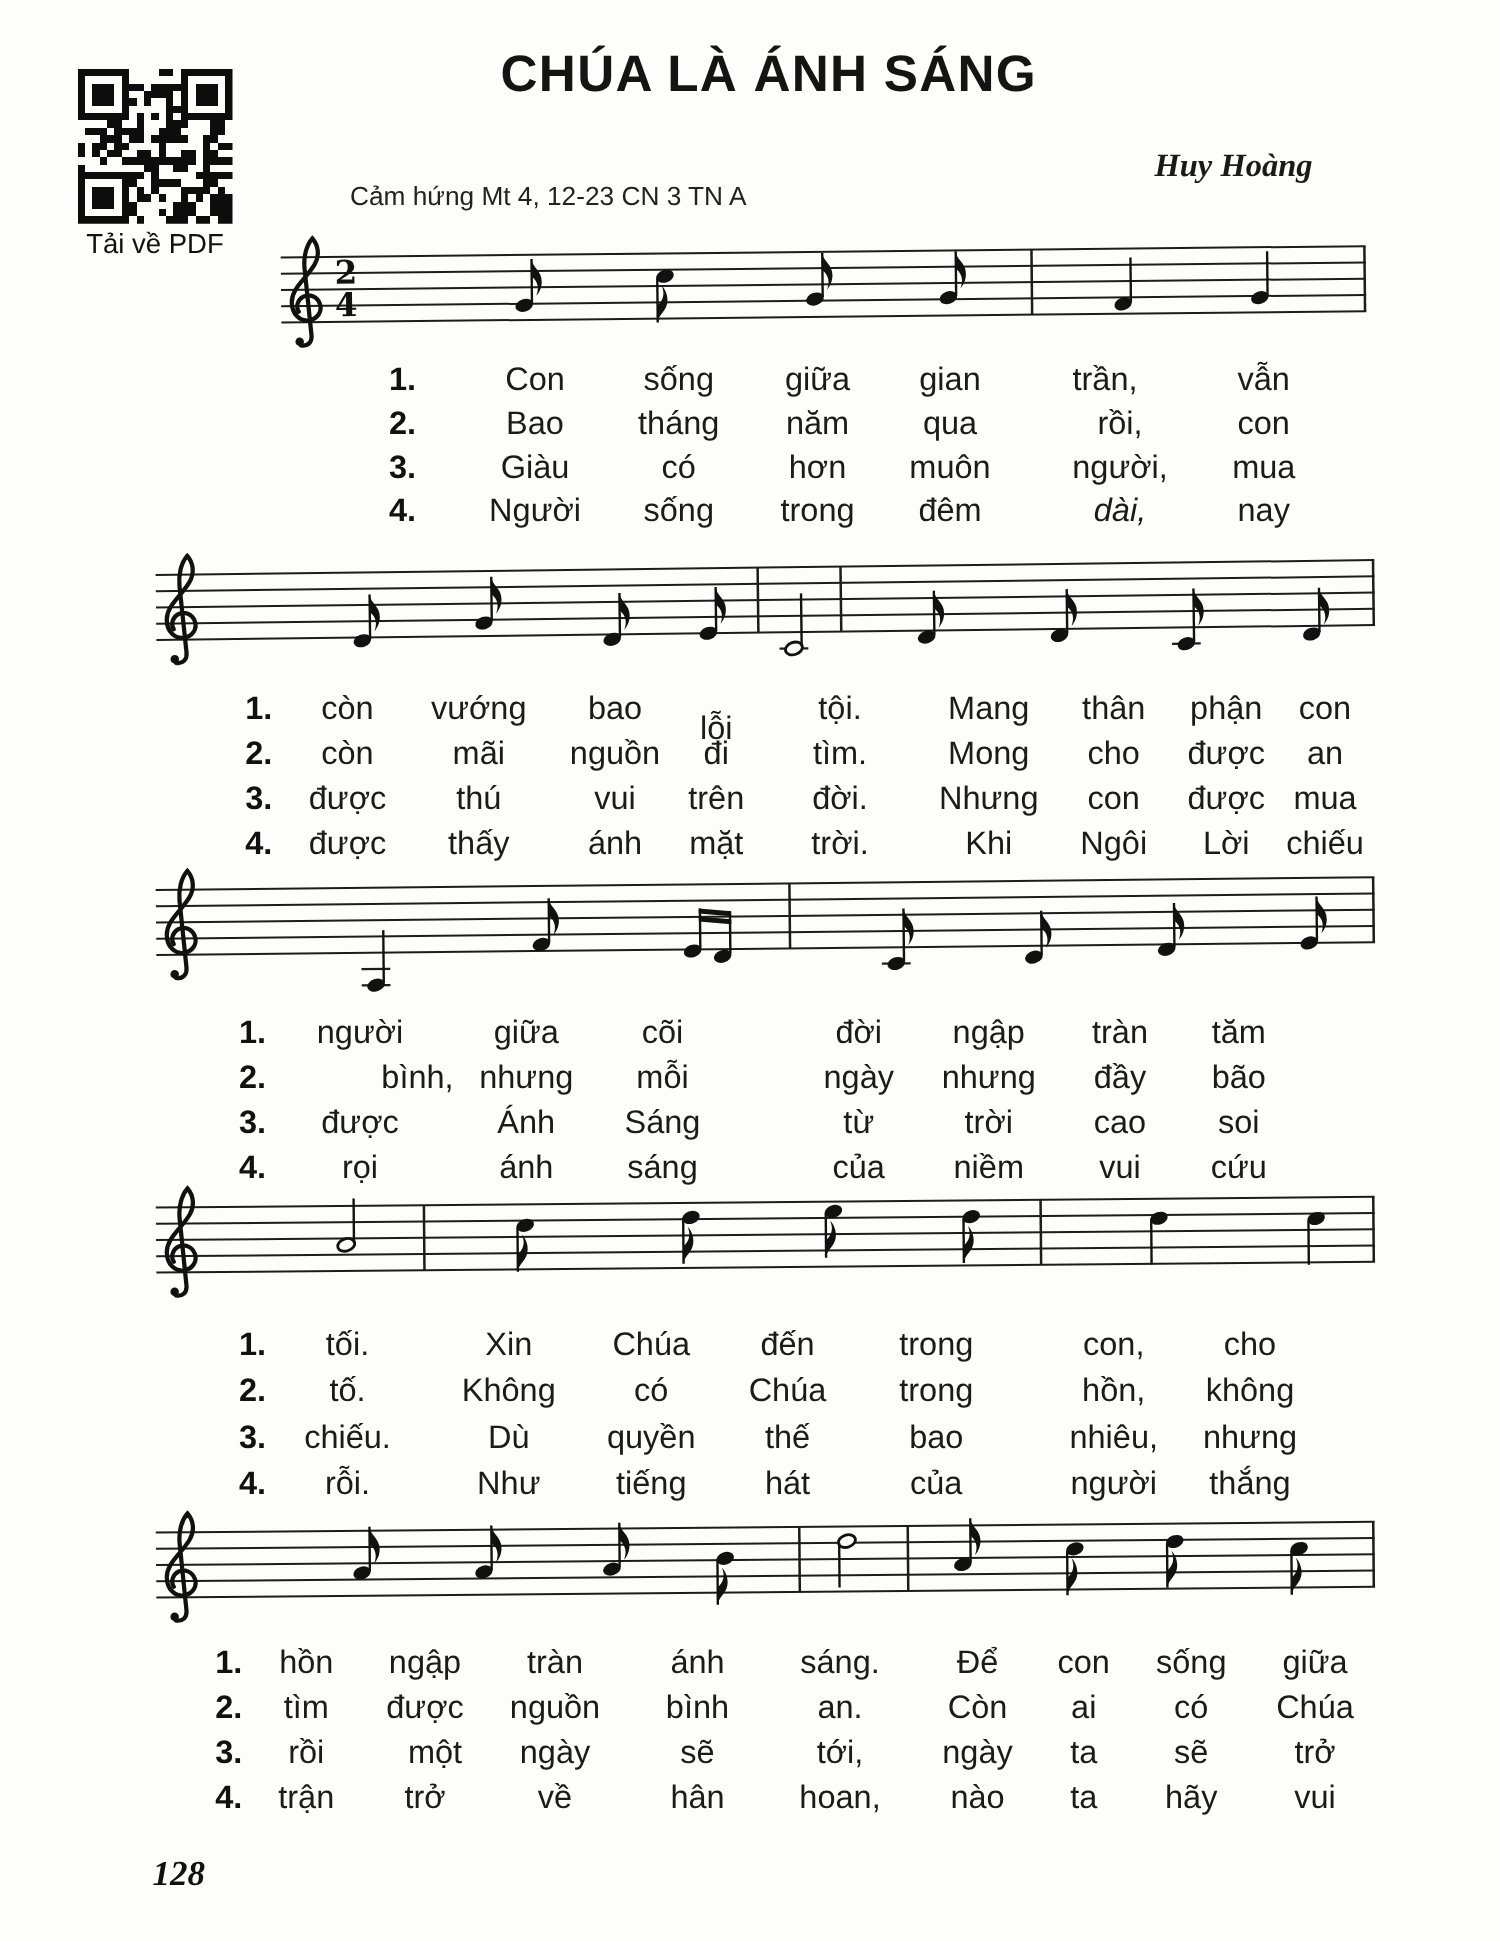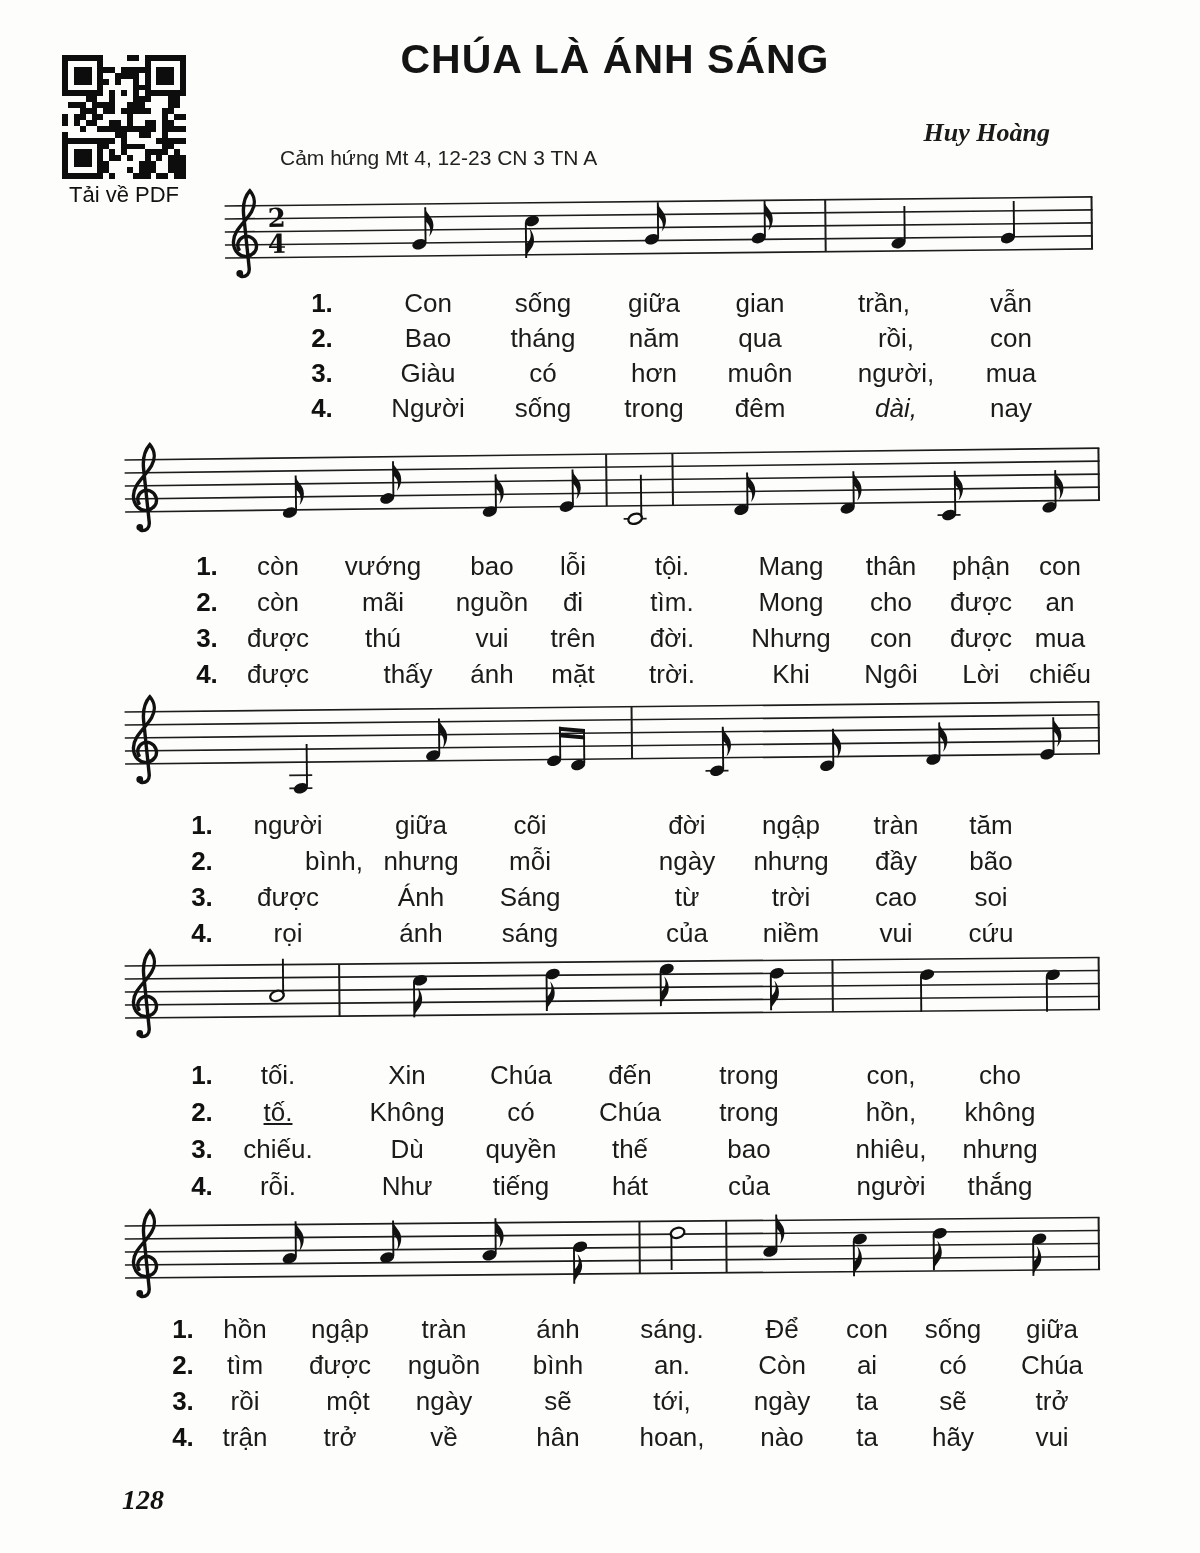--- a/index.html
+++ b/index.html
@@ -524,21 +524,21 @@
       <span class="word" style="left: 654px; top: 105px;">trong</span>
       <span class="word" style="left: 760px; top: 105px;">đêm</span>
       <span class="word" style="left: 896px; top: 105px; font-style: italic;">dài,</span>
       <span class="word" style="left: 1011px; top: 105px;">nay</span>
     </div>
     <div class="lyrics-block" style="top: 553px; height: 154px;">
       <span class="word vnum" style="left: 207px; top: 0px;">1.</span>
       <span class="word" style="left: 278px; top: 0px;">còn</span>
       <span class="word" style="left: 383px; top: 0px;">vướng</span>
       <span class="word" style="left: 492px; top: 0px;">bao</span>
-      <span class="word" style="left: 573px; top: 0px;">lỗi</span>
+      <span class="word" style="left: 573px; top: 16px;">lỗi</span>
       <span class="word" style="left: 672px; top: 0px;">tội.</span>
       <span class="word" style="left: 791px; top: 0px;">Mang</span>
       <span class="word" style="left: 891px; top: 0px;">thân</span>
       <span class="word" style="left: 981px; top: 0px;">phận</span>
       <span class="word" style="left: 1060px; top: 0px;">con</span>
       <span class="word vnum" style="left: 207px; top: 36px;">2.</span>
       <span class="word" style="left: 278px; top: 36px;">còn</span>
       <span class="word" style="left: 383px; top: 36px;">mãi</span>
       <span class="word" style="left: 492px; top: 36px;">nguồn</span>
       <span class="word" style="left: 573px; top: 36px;">đi</span>
@@ -552,21 +552,21 @@
       <span class="word" style="left: 383px; top: 72px;">thú</span>
       <span class="word" style="left: 492px; top: 72px;">vui</span>
       <span class="word" style="left: 573px; top: 72px;">trên</span>
       <span class="word" style="left: 672px; top: 72px;">đời.</span>
       <span class="word" style="left: 791px; top: 72px;">Nhưng</span>
       <span class="word" style="left: 891px; top: 72px;">con</span>
       <span class="word" style="left: 981px; top: 72px;">được</span>
       <span class="word" style="left: 1060px; top: 72px;">mua</span>
       <span class="word vnum" style="left: 207px; top: 108px;">4.</span>
       <span class="word" style="left: 278px; top: 108px;">được</span>
-      <span class="word" style="left: 383px; top: 108px; margin-left: 25px;">thấy</span>
+      <span class="word" style="left: 383px; top: 108px;">thấy</span>
       <span class="word" style="left: 492px; top: 108px;">ánh</span>
       <span class="word" style="left: 573px; top: 108px;">mặt</span>
       <span class="word" style="left: 672px; top: 108px;">trời.</span>
       <span class="word" style="left: 791px; top: 108px;">Khi</span>
       <span class="word" style="left: 891px; top: 108px;">Ngôi</span>
       <span class="word" style="left: 981px; top: 108px;">Lời</span>
       <span class="word" style="left: 1060px; top: 108px;">chiếu</span>
     </div>
     <div class="lyrics-block" style="top: 812px; height: 154px;">
       <span class="word vnum" style="left: 202px; top: 0px;">1.</span>
@@ -605,21 +605,21 @@
     <div class="lyrics-block" style="top: 1062px; height: 158px;">
       <span class="word vnum" style="left: 202px; top: 0px;">1.</span>
       <span class="word" style="left: 278px; top: 0px;">tối.</span>
       <span class="word" style="left: 407px; top: 0px;">Xin</span>
       <span class="word" style="left: 521px; top: 0px;">Chúa</span>
       <span class="word" style="left: 630px; top: 0px;">đến</span>
       <span class="word" style="left: 749px; top: 0px;">trong</span>
       <span class="word" style="left: 891px; top: 0px;">con,</span>
       <span class="word" style="left: 1000px; top: 0px;">cho</span>
       <span class="word vnum" style="left: 202px; top: 37px;">2.</span>
-      <span class="word" style="left: 278px; top: 37px; text-decoration: underline;">tố.</span>
+      <span class="word" style="left: 278px; top: 37px;">tố.</span>
       <span class="word" style="left: 407px; top: 37px;">Không</span>
       <span class="word" style="left: 521px; top: 37px;">có</span>
       <span class="word" style="left: 630px; top: 37px;">Chúa</span>
       <span class="word" style="left: 749px; top: 37px;">trong</span>
       <span class="word" style="left: 891px; top: 37px;">hồn,</span>
       <span class="word" style="left: 1000px; top: 37px;">không</span>
       <span class="word vnum" style="left: 202px; top: 74px;">3.</span>
       <span class="word" style="left: 278px; top: 74px;">chiếu.</span>
       <span class="word" style="left: 407px; top: 74px;">Dù</span>
       <span class="word" style="left: 521px; top: 74px;">quyền</span>

